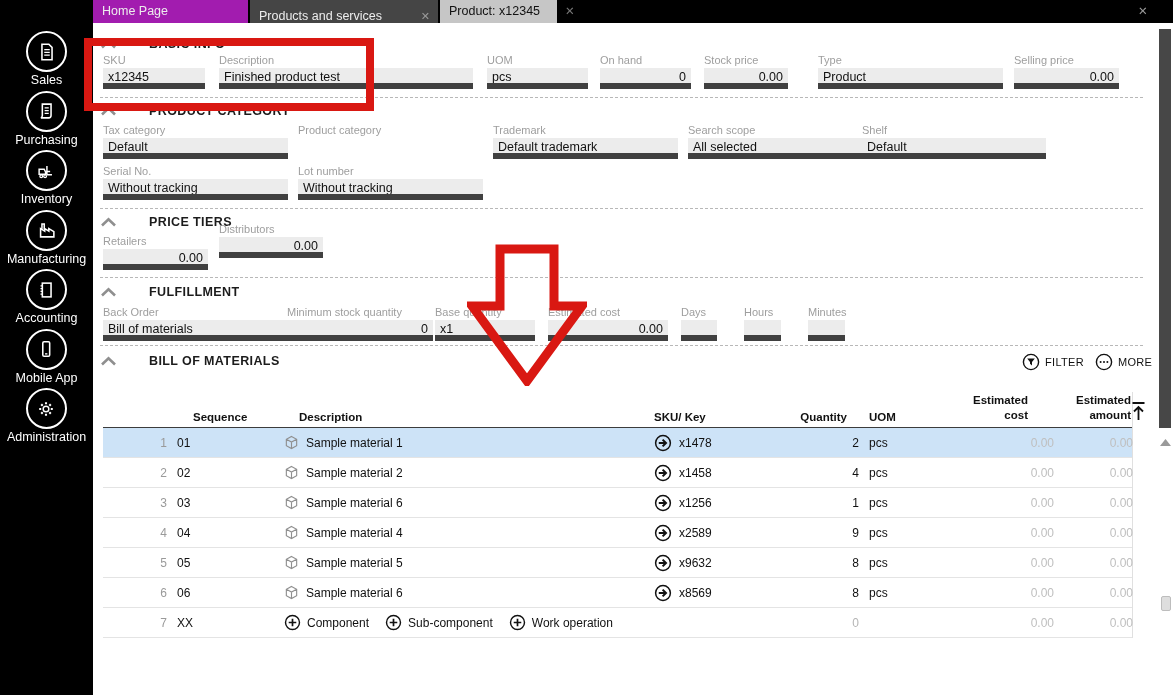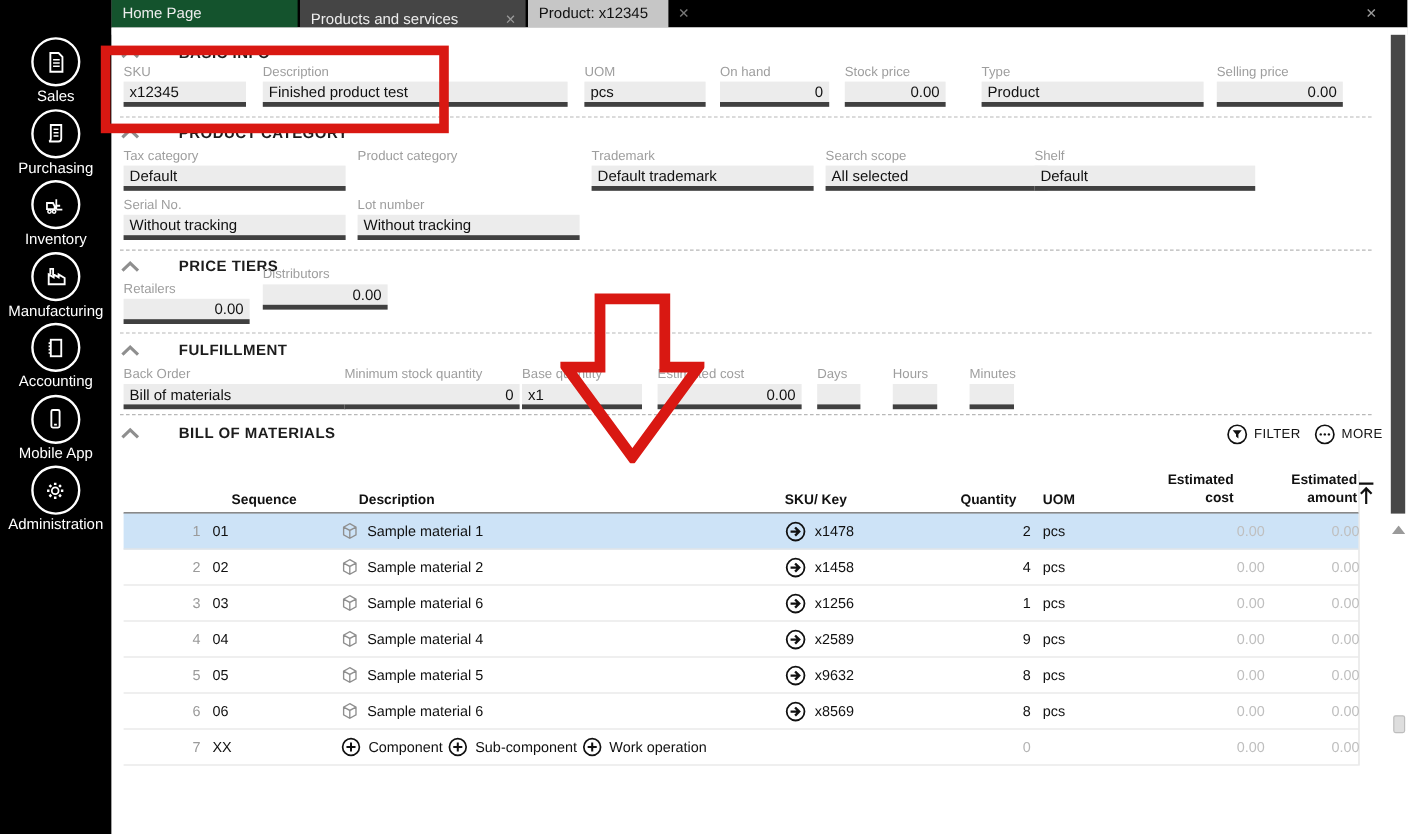--- a/index.html
+++ b/index.html
@@ -13,35 +13,35 @@
   .nav-item { height:59.5px; display:flex; flex-direction:column; align-items:center; cursor:pointer;text-align:right; }
   .nav-circle { width:41px; height:41px; border:2.5px solid #fff; border-radius:50%;
                 display:flex; align-items:center; justify-content:center; }
   .nav-label { color:#fff; font-size:12.5px; margin-top:1px; white-space:nowrap; }
 
   
   .tabbar { position:absolute; left:93px; top:0; width:1080px; height:23px; background:#000;
             display:flex; }
   .tab { height:23px; color:#ededed; font-size:12.5px; padding:4px 8px 0 9px; margin-right:2px;
          display:flex; justify-content:space-between; cursor:pointer; }
-  .tab.t1 { width:155px; background:#14532d; }
+  .tab.t1 { width:155px; background:#a21caf; }
   .tab.t2 { width:188px; background:#454545;align-items:flex-end; }
   .tab.t3 { width:117px; background:#c6c6c6; color:#111; }
   .tab-x { color:#9a9a9a; font-size:11px; padding-left:6px; cursor:pointer; }
   .bar-x { position:absolute; top:4px; font-size:11.5px; color:#777; cursor:pointer; }
   .strip { position:absolute; left:93px; top:23px; width:1080px; height:6px; background:#d4d4d4; }
 
   
   .content { position:absolute; left:93px; top:23px; width:1080px; height:672px; background:#fff; }
   .content > * { position:absolute; }
   .sechdr { display:flex; align-items:center; gap:32px; height:16px; }
   .sechdr .title { font-size:12.5px; font-weight:bold; color:#1c1c1c; letter-spacing:.4px; white-space:nowrap; }
   .dash { border-top:1px dashed #b8b8b8; left:7px; width:1043px; height:0; }
   .field .lbl { font-size:11px; color:#9e9e9e; height:13px; white-space:nowrap; }
-  .field .inp { margin-top:1px; height:21px; background:#ececec; border-bottom:4px solid #404040;
+  .field .inp { margin-top:1px; height:21px; background:#ececec; border-bottom:6px solid #404040;
                 font-size:12.5px; color:#111; padding:2px 5px 0 5px; white-space:nowrap; overflow:hidden; }
   .field.num .inp { text-align:right; }
 
   .toolbtn { display:flex; align-items:center; gap:5px; height:20px; cursor:pointer; }
   .toolbtn .tlbl { font-size:11px; color:#111; letter-spacing:.3px; }
 
   
   .bomtable { left:10px; top:369px; width:1030px; border-right:1px solid #e0e0e0; }
   .bomhead, .bomrow { display:grid;
       grid-template-columns:64px 115px 335px 150px 92px 105px 90px 79px; align-items:center; }
@@ -57,21 +57,21 @@
   .bomrow { height:30px; font-size:12px; color:#111; border-bottom:1px solid #e4e4e4; cursor:pointer; }
   .bomrow.selected { background:#cde3f7; }
   .c-num { text-align:right; color:#9a9a9a; }
   .c-seq { padding-left:10px; }
   .c-desc { padding-left:2px; display:flex; align-items:center; gap:7px; }
   .c-sku { padding-left:37px; display:flex; align-items:center; gap:7px; }
   .c-qty { text-align:right; }
   .c-uom { padding-left:10px; }
   .c-cost, .c-amt { text-align:right; color:#bfbfbf; }
   .c-qty.dim { color:#b5b5b5; }
-  .addbtns { grid-column:3 / 5; display:flex; align-items:center; gap:4px; padding-left:2px; }
+  .addbtns { grid-column:3 / 5; display:flex; align-items:center; gap:16px; padding-left:2px; }
   .addbtn { display:flex; align-items:center; gap:6px; cursor:pointer; }
 
   
   .scroll-dark { position:absolute; left:1159px; top:29px; width:12px; height:399px; background:#474747; cursor:pointer; }
   .scroll-up { position:absolute; left:1160px; top:432px; cursor:pointer; }
   .scroll-thumb2 { position:absolute; left:1161px; top:596px; width:10px; height:15px;
                    background:#dedede; border:1px solid #bdbdbd; border-radius:2px; cursor:pointer; }
   .scrolltop-btn { position:absolute; left:1130px; top:401px; cursor:pointer; }
 
   

